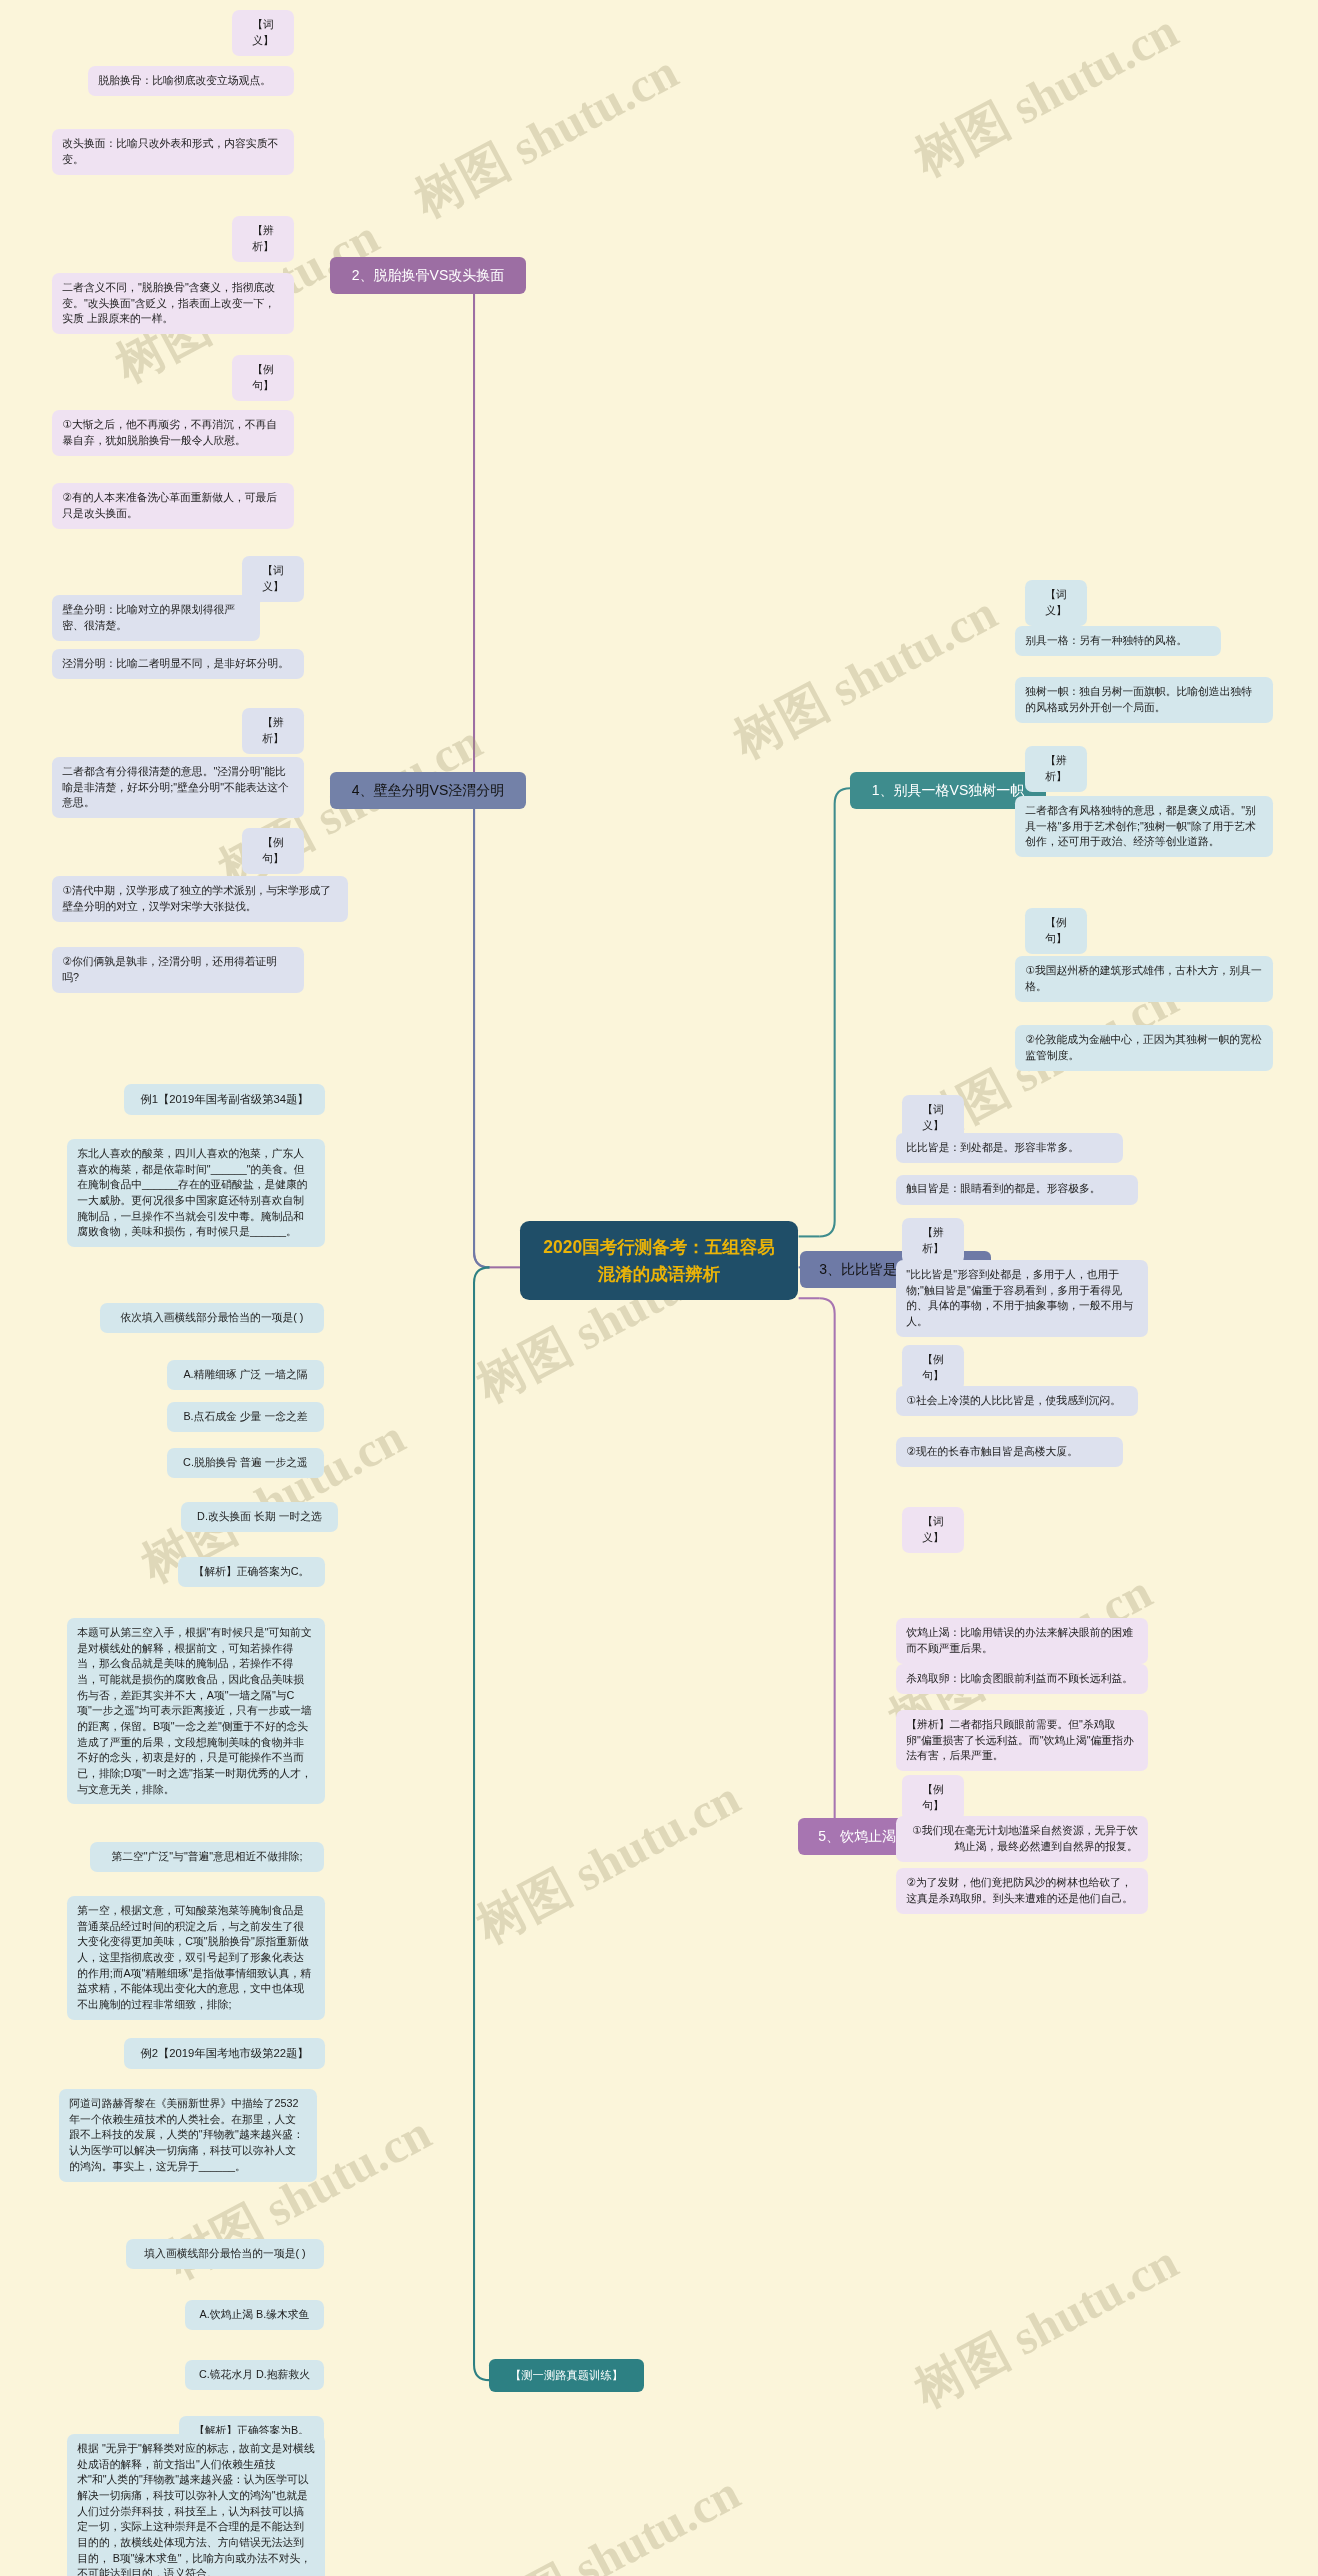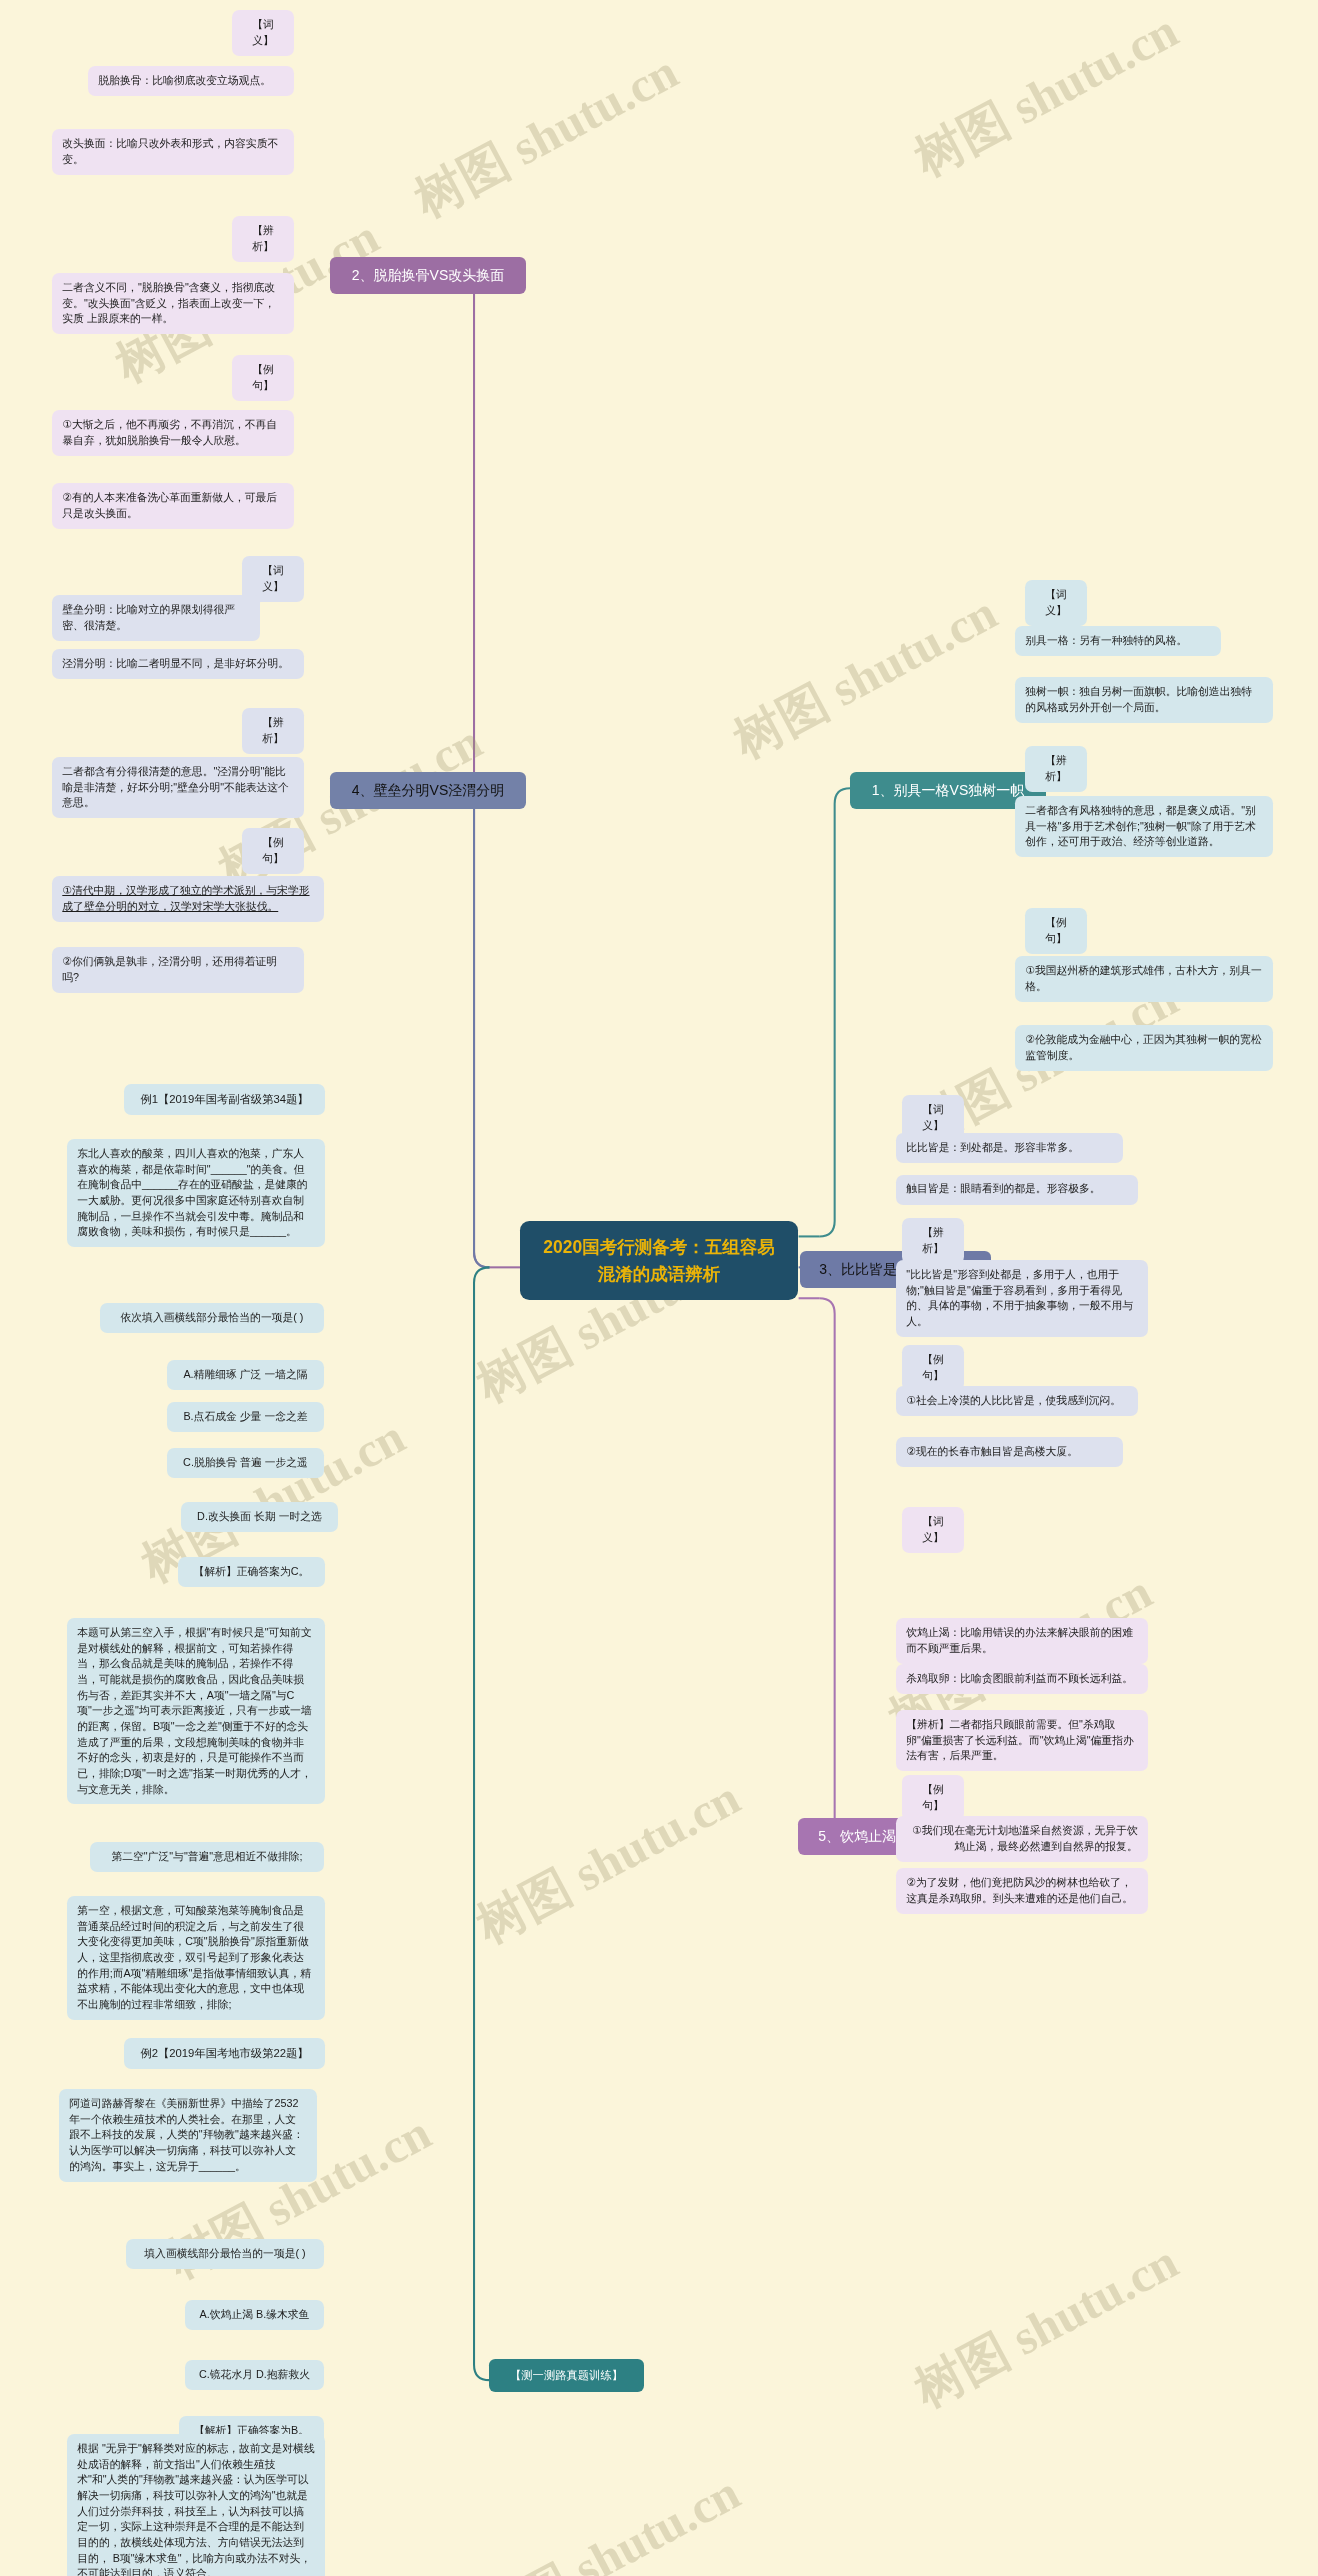--- a/index.html
+++ b/index.html
@@ -117,21 +117,21 @@
   <div class="node leaf-lav" style="left:52px; top:483px; width:242px;">②有的人本来准备洗心革面重新做人，可最后只是改头换面。</div>
 
   <div class="node branch b4" style="left:330px; top:772px; width:196px;">4、壁垒分明VS泾渭分明</div>
 
   <div class="node leaf-blue leaf-head" style="left:242px; top:556px; width:62px; text-align:center;">【词义】</div>
   <div class="node leaf-blue" style="left:52px; top:595px; width:208px;">壁垒分明：比喻对立的界限划得很严密、很清楚。</div>
   <div class="node leaf-blue" style="left:52px; top:649px; width:252px;">泾渭分明：比喻二者明显不同，是非好坏分明。</div>
   <div class="node leaf-blue leaf-head" style="left:242px; top:708px; width:62px; text-align:center;">【辨析】</div>
   <div class="node leaf-blue" style="left:52px; top:757px; width:252px;">二者都含有分得很清楚的意思。"泾渭分明"能比喻是非清楚，好坏分明;"壁垒分明"不能表达这个意思。</div>
   <div class="node leaf-blue leaf-head" style="left:242px; top:828px; width:62px; text-align:center;">【例句】</div>
-  <div class="node leaf-blue" style="left:52px; top:876px; width:272px;text-decoration:underline;">①清代中期，汉学形成了独立的学术派别，与宋学形成了壁垒分明的对立，汉学对宋学大张挞伐。</div>
+  <div class="node leaf-blue" style="left:52px; top:876px; width:296px;">①清代中期，汉学形成了独立的学术派别，与宋学形成了壁垒分明的对立，汉学对宋学大张挞伐。</div>
   <div class="node leaf-blue" style="left:52px; top:947px; width:252px;">②你们俩孰是孰非，泾渭分明，还用得着证明吗?</div>
 
   <div class="node branch b1" style="left:850px; top:772px; width:196px;">1、别具一格VS独树一帜</div>
 
   <div class="node leaf-teal leaf-head" style="left:1025px; top:580px; width:62px; text-align:center;">【词义】</div>
   <div class="node leaf-teal" style="left:1015px; top:626px; width:206px;">别具一格：另有一种独特的风格。</div>
   <div class="node leaf-teal" style="left:1015px; top:677px; width:258px;">独树一帜：独自另树一面旗帜。比喻创造出独特的风格或另外开创一个局面。</div>
   <div class="node leaf-teal leaf-head" style="left:1025px; top:746px; width:62px; text-align:center;">【辨析】</div>
   <div class="node leaf-teal" style="left:1015px; top:796px; width:258px;">二者都含有风格独特的意思，都是褒义成语。"别具一格"多用于艺术创作;"独树一帜"除了用于艺术创作，还可用于政治、经济等创业道路。</div>
   <div class="node leaf-teal leaf-head" style="left:1025px; top:908px; width:62px; text-align:center;">【例句】</div>

